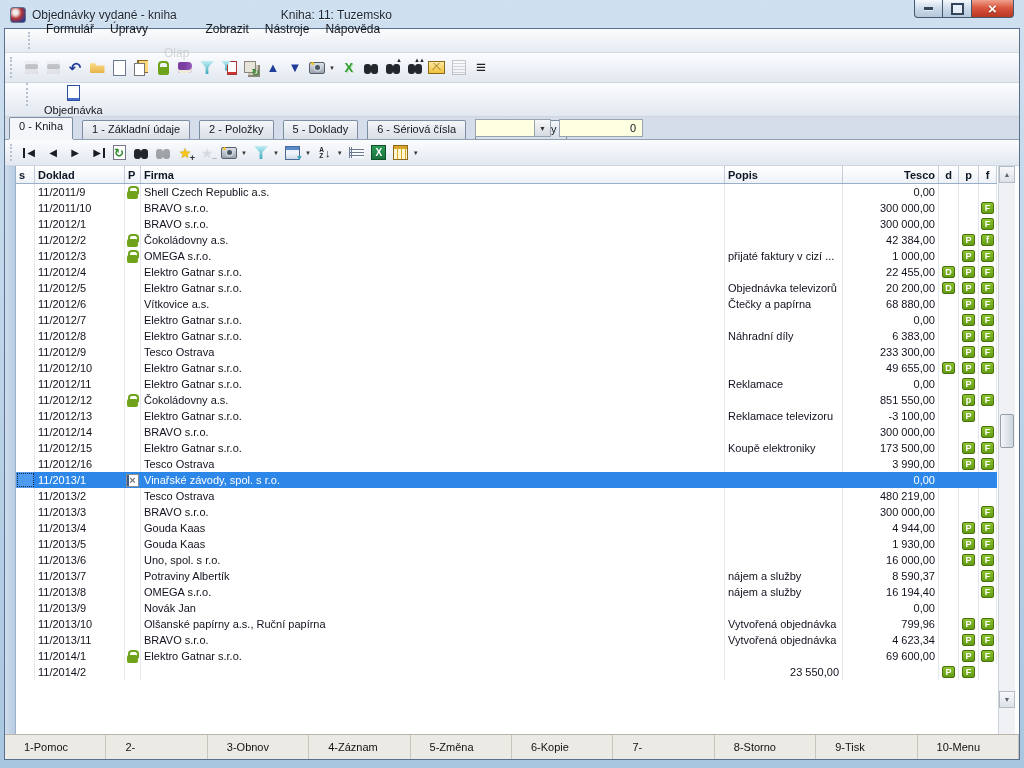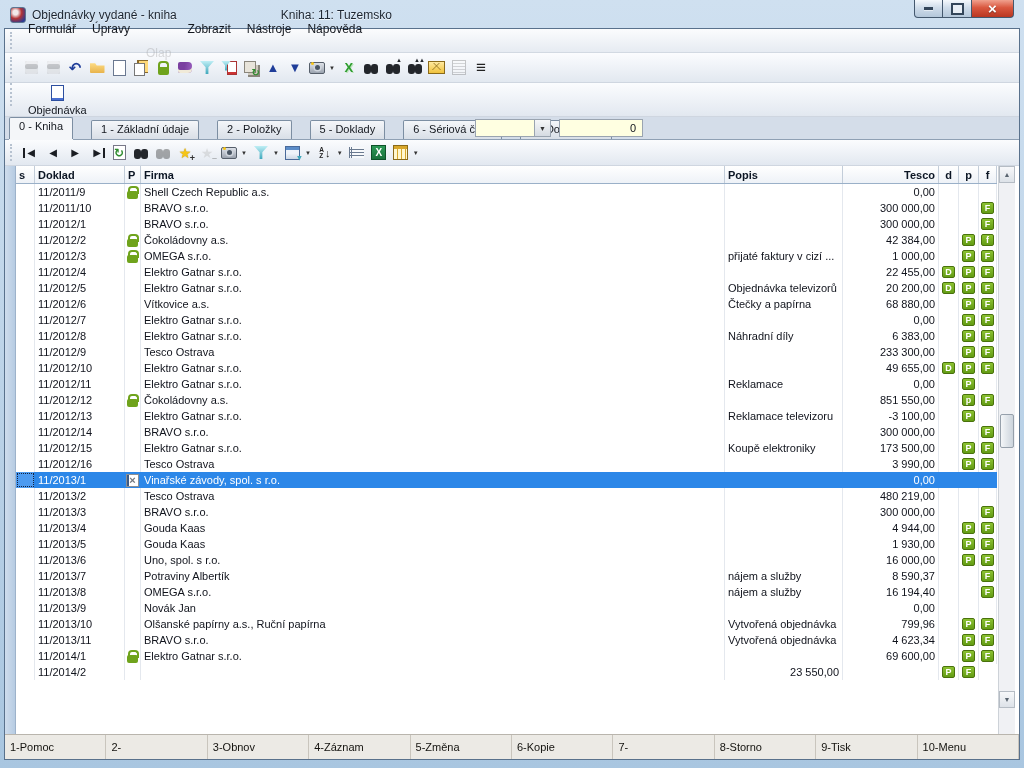--- a/index.html
+++ b/index.html
@@ -17,21 +17,21 @@
   .wb-min { border-radius:0 0 0 4px; }
   .wb-max { border-left:none; }
   .wb-close { width:42px; background:linear-gradient(#f0a18e,#d9573f 45%,#b93722); border-left:none; border-radius:0 0 4px 0; }
   .wb-min::before { content:""; width:9px; height:3px; background:#34465a; box-shadow:0 1px 0 rgba(255,255,255,.5); }
   .wb-max::before { content:""; width:9px; height:8px; border:2px solid #34465a; background:#e8eef5; }
   .wb-close::before { content:"\00d7"; color:#fff; font-size:15px; font-weight:bold; line-height:1; text-shadow:0 1px 1px rgba(0,0,0,.4); }
 
   .inner { height:732px; background:#e9edf4; border:1px solid #59718c; display:flex; flex-direction:column; }
 
   
-  .menubar { height:24px; display:flex; align-items:center; background:linear-gradient(#fbfcfd,#e6ebf2); border-bottom:1px solid #d2d9e2; padding-left:2px; }
+  .menubar { height:24px; display:flex; align-items:center; background:linear-gradient(#fbfcfd,#e6ebf2); border-bottom:1px solid #d2d9e2; padding-left:20px; }
   .grip { width:5px; height:70%; border-left:2px dotted #b7c2d0; margin:0 5px 0 3px; }
   .menu-item { padding:3px 8px; font-size:12px; color:#14181f; }
   .menu-item.dis { color:#9aa1aa;margin-top:24px; }
 
   
   .toolbar { display:flex; align-items:center; background:linear-gradient(#fbfcfe,#e2e8f0); border-bottom:1px solid #cfd6e0; padding-left:2px; }
   .tb1 { height:30px; }
   .tb3 { height:26px; }
   .tbi { width:20px; height:20px; margin:0 1px; display:flex; align-items:center; justify-content:center; position:relative; flex:0 0 auto; }
   .dis { opacity:.38; filter:grayscale(.9); }
@@ -76,27 +76,27 @@
   .i-star-remove::after { content:"\2013"; position:absolute; right:0; bottom:0; font-size:9px; font-weight:bold; color:#555; }
   .i-form-settings::before { content:""; width:13px; height:12px; background:linear-gradient(#eef3fa 55%,#cdd8e6); border:1px solid #4a6a9a; box-shadow:inset 0 3px 0 #5b8cc8; }
   .i-form-settings::after { content:""; position:absolute; right:1px; bottom:2px; width:5px; height:5px; background:#3fa8bc; clip-path:polygon(0 0,100% 0,50% 100%); }
   .i-sort::before { content:"A\aZ"; white-space:pre; font-size:6.5px; line-height:5.5px; font-weight:bold; color:#222; }
   .i-sort::after { content:"\2193"; font-size:11px; color:#222; margin-left:1px; }
   .i-list-settings::before { content:""; width:12px; height:11px; background:repeating-linear-gradient(#f7f9fb 0 2px,#6a7a90 2px 3px); border-left:3px double #6a7a90; }
   .i-excel-export::before { content:"X"; width:13px; height:13px; background:linear-gradient(#2c9a57,#19713c); border:1px solid #0e5129; color:#fff; font-size:10px; font-weight:bold; display:flex; align-items:center; justify-content:center; }
   .i-table-columns::before { content:""; width:13px; height:13px; border:1px solid #8a6a1a; background:repeating-linear-gradient(90deg,#fff7cf 0 3px,#d8a72c 3px 4px),#fff7cf; box-shadow:inset 0 3px 0 #d8a72c; }
 
   
-  .tb2 { height:34px; display:flex; align-items:stretch; background:linear-gradient(#fbfcfe,#e2e8f0); border-bottom:1px solid #cfd6e0; padding-left:2px; }
+  .tb2 { height:34px; display:flex; align-items:stretch; background:linear-gradient(#fbfcfe,#e2e8f0); border-bottom:1px solid #cfd6e0; padding-left:18px; }
   .action-btn { display:flex; flex-direction:column; align-items:center; justify-content:center; padding:1px 8px; }
   .action-btn .lbl { font-size:11px; color:#14181f; margin-top:1px; }
 
   
   .tabrow { height:23px; background:#d4dde9; display:flex; align-items:flex-end; padding-left:4px; border-bottom:1px solid #8fa0b4; position:relative; }
-  .tab { border:1px solid #7c8ea2; border-bottom:none; background:linear-gradient(#f4f6f9,#d9dfe7); padding:2px 9px 2px 9px; margin-right:18px; font-size:11px; height:19px; border-radius:2px 2px 0 0; color:#14181f;text-align:center; }
+  .tab { border:1px solid #7c8ea2; border-bottom:none; background:linear-gradient(#f4f6f9,#d9dfe7); padding:2px 9px 2px 9px; margin-right:9px; font-size:11px; height:19px; border-radius:2px 2px 0 0; color:#14181f;text-align:center; }
   .tab.active { background:#f4f6f9; height:22px; font-weight:normal; position:relative; z-index:2; box-shadow:0 1px 0 #f4f6f9; }
   .tab-combo { position:absolute; left:470px; top:2px; width:76px; height:18px; background:#ffffe1; border:1px solid #9aa4b0; display:flex; }
   .tab-combo .box { flex:1; }
   .tab-combo .cbtn { width:16px; border-left:1px solid #9aa4b0; background:linear-gradient(#f6f7f8,#d5dbe2); display:flex; align-items:center; justify-content:center; font-size:7px; color:#333; }
   .count-field { position:absolute; left:554px; top:2px; width:84px; height:18px; background:#ffffe1; border:1px solid #9aa4b0; text-align:right; padding-right:6px; font-size:11px; font-family:inherit; color:#10131c; }
 
   
   .gridarea { flex:1; background:#fff; display:flex; position:relative; overflow:hidden; }
   .lstrip { width:11px; background:linear-gradient(90deg,#cfdded,#b6cbe2); border-right:1px solid #9db2ca; }
   .tablewrap { width:981px; display:flex; flex-direction:column; }
@@ -119,21 +119,21 @@
   .cancel { width:13px; height:13px; background:#fff; border:1px solid #8a8f95; box-shadow:inset 2px 0 0 #3c5a84; color:#70757c; font-size:11px; font-weight:bold; line-height:11px; text-align:center; }
 
   
   .sb { width:17px; background:#f0f1f4; border-left:1px solid #cdd2d8; position:relative; margin-left:1px; }
   .sb-btn { position:absolute; left:0; right:0; height:17px; background:linear-gradient(#f7f8fa,#dde2e8); border:1px solid #b5bcc4; display:flex; align-items:center; justify-content:center; font-size:7px; color:#5a6570; }
   .sb-up { top:0; } .sb-dn { bottom:26px; }
   .sb-thumb { position:absolute; left:1px; right:1px; top:248px; height:34px; background:linear-gradient(90deg,#f4f6f8,#ccd4dc); border:1px solid #96a0ab; border-radius:2px; }
 
   
   .fnbar { height:25px; background:#eceae5; border-top:1px solid #b9b5ad; display:grid; grid-template-columns:repeat(10,1fr); }
-  .fk { border-right:1px solid #c9c5bd; display:flex; align-items:center; padding-left:5px; font-size:11px; color:#14130f; }
+  .fk { border-right:1px solid #c9c5bd; display:flex; align-items:center; padding-left:19px; font-size:11px; color:#14130f; }
 
   
   .statusbar { height:23px; background:#eceae5; border-top:1px solid #fff; display:flex; align-items:stretch; padding:2px 2px; }
   .sc { border:1px solid #bbb7af; border-bottom-color:#fdfdfb; border-right-color:#fdfdfb; margin-right:2px; display:flex; align-items:center; padding:0 5px; font-size:11px; color:#14130f; }
   .sc.dis { color:#a7a49e; }
   .sc.fill { flex:1; border:none; position:relative; }
   .sc.fill::after { content:""; position:absolute; right:0; bottom:0; width:10px; height:10px; background:linear-gradient(315deg,#9a968e 1px,transparent 1px,transparent 3px,#9a968e 3px,#9a968e 4px,transparent 4px,transparent 6px,#9a968e 6px,#9a968e 7px,transparent 7px); }
 </style>
 </head>
 <body>

